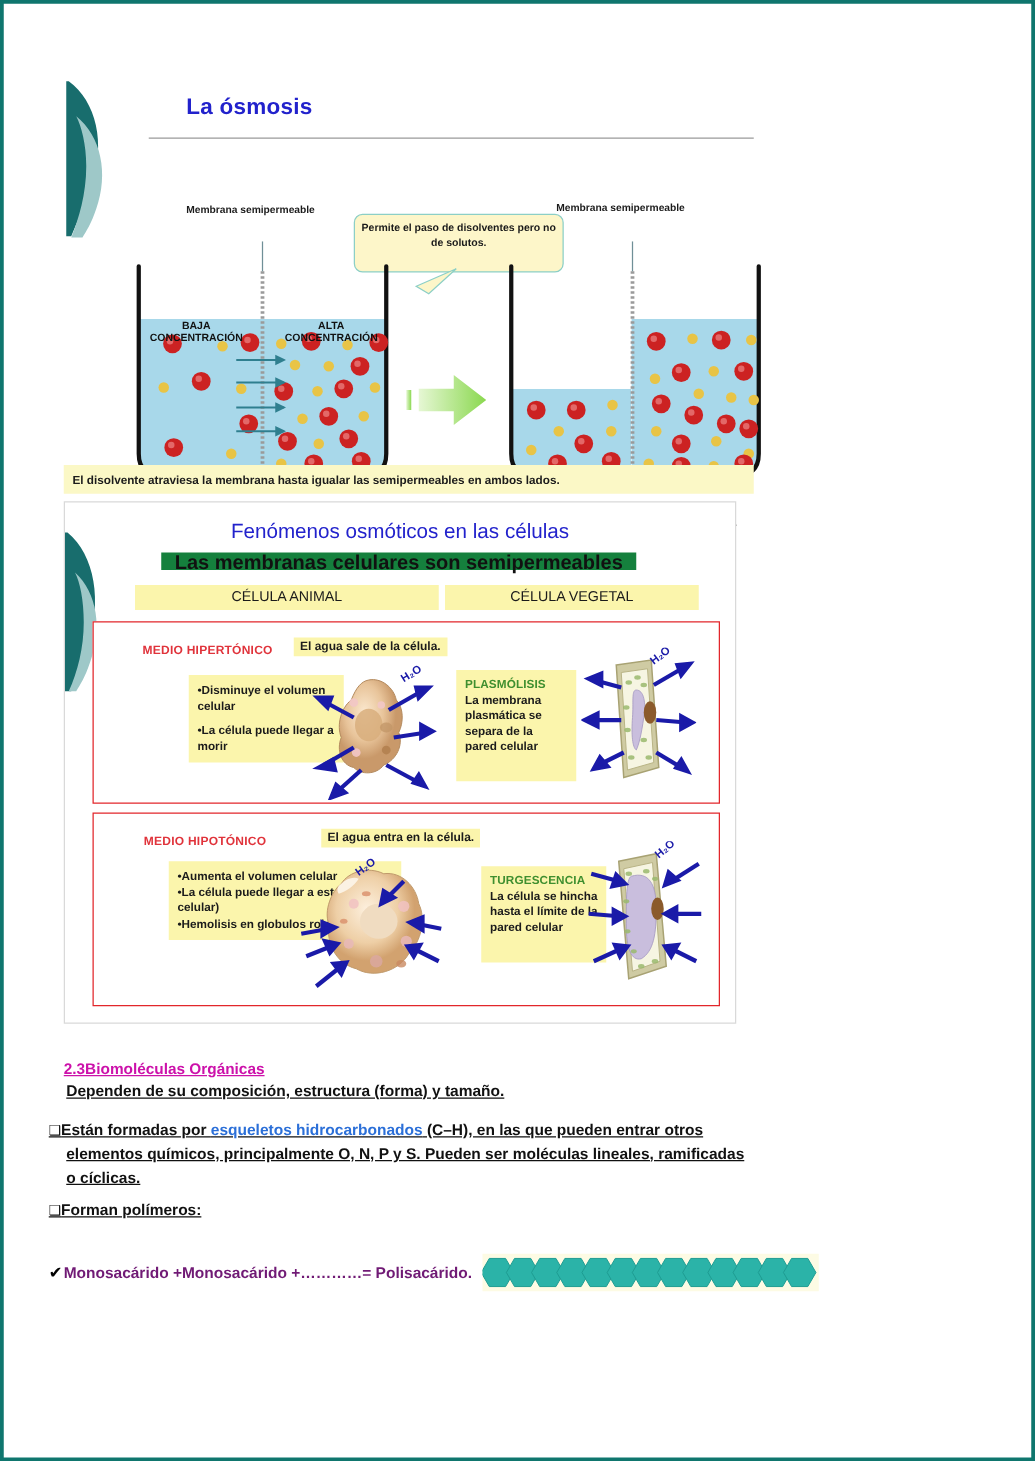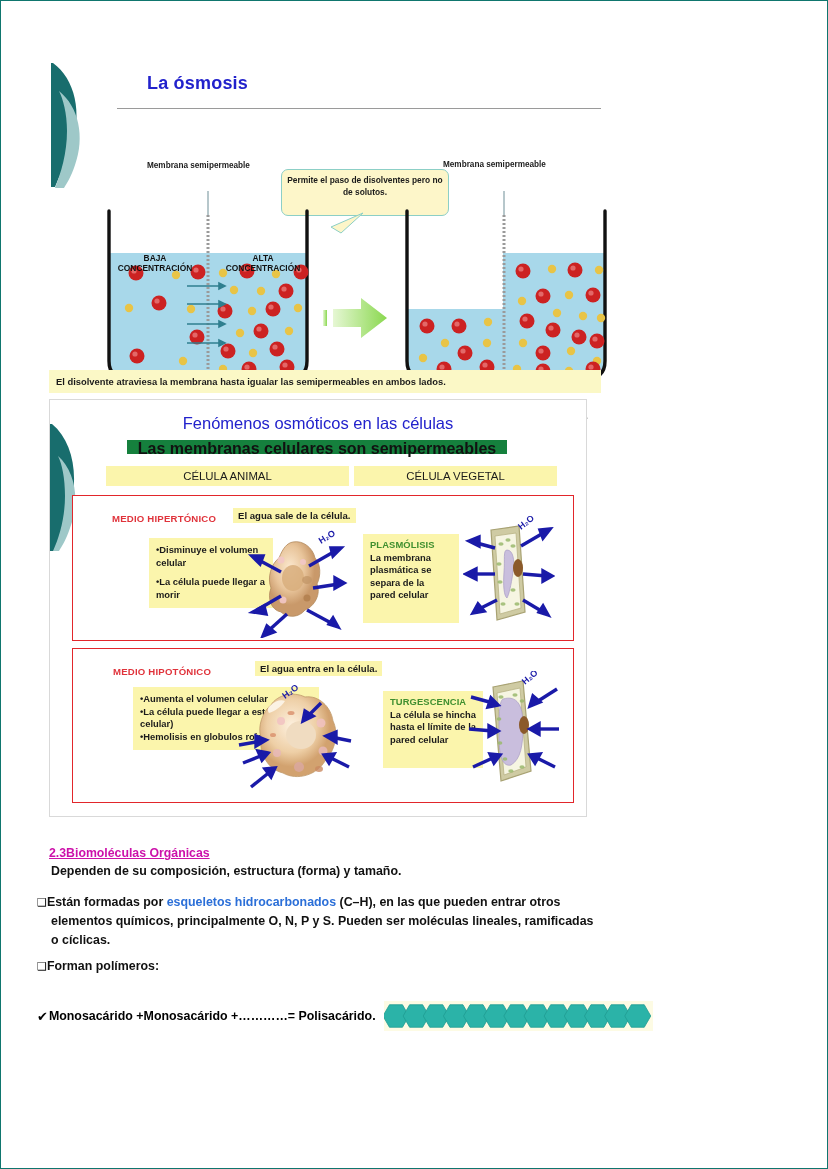--- a/index.html
+++ b/index.html
@@ -13,21 +13,21 @@
     position: relative;
     font-family: "Liberation Sans", sans-serif;
     overflow: hidden;
   }
 
   
   .page {
     position: absolute;
     inset: 0;
     background: #fff;
-    border: 1px solid #0f766e;
+    border: 3px solid #0f766e;
     box-sizing: border-box;
   }
 
   
   .slide1 {
     position: absolute;
     left: 48px;
     top: 60px;
     width: 552px;
     height: 335px;
@@ -277,20 +277,21 @@
     font-weight: bold;
     color: #cc11aa;
     text-decoration: underline;
     margin: 0 0 2px 12px;
   }
   .para {
     font-size: 12.4px;
     font-weight: bold;
     line-height: 1.52;
     margin: 0 0 8px 0;
+    text-decoration: underline;
   }
   .p-dep { margin-left: 14px; margin-bottom: 12px; }
   .bulletglyph {
     font-family: "DejaVu Sans", sans-serif;
     font-weight: normal;
     font-size: 11px;
   }
   .accent-blue { color: #2b6fd8; }
   .p-bullet { margin-left: 0px; }
   .p-bullet .cont { display: block; margin-left: 14px; }
@@ -302,21 +303,21 @@
     width: 760px;
     display: flex;
     align-items: center;
   }
   .check-glyph {
     font-family: "DejaVu Sans", sans-serif;
     font-size: 13px;
     font-weight: bold;
     margin-right: 1px;
   }
-  .poly-text { font-size: 12.4px; font-weight: bold; color: #000000; white-space: nowrap; }
+  .poly-text { font-size: 12.4px; font-weight: bold; color: #701a75; white-space: nowrap; }
   .hexchain {
     margin-left: 8px;
     display: block;
     background: #fdfbe4;
   }
 </style>
 </head>
 <body>
 
 <div class="page">

